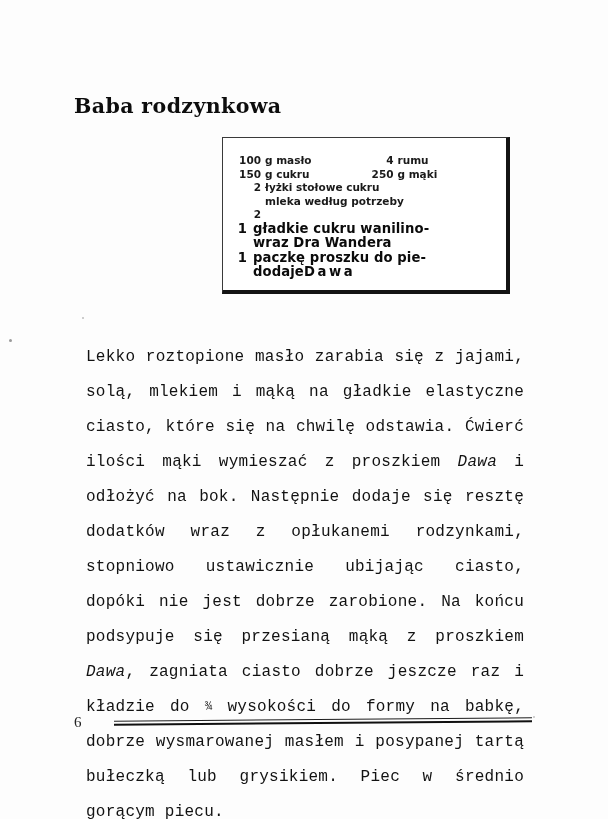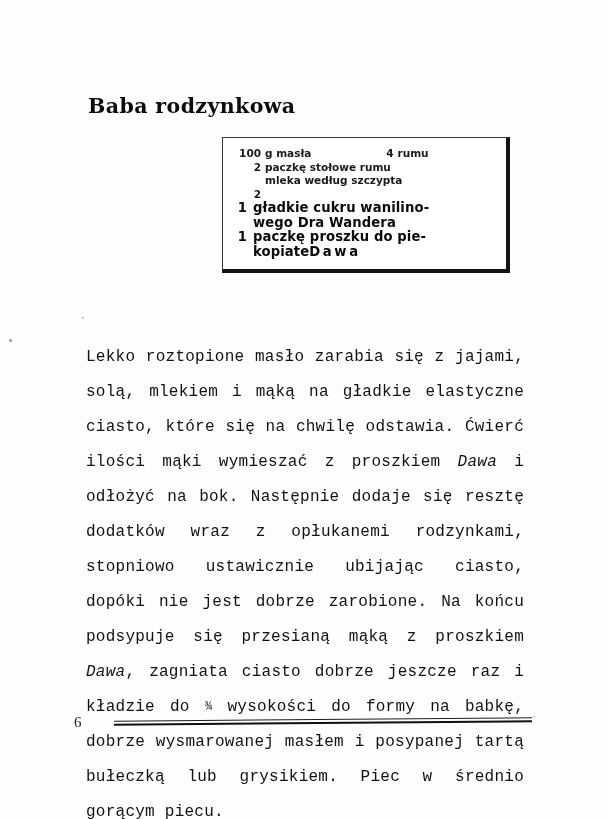--- a/index.html
+++ b/index.html
@@ -13,21 +13,21 @@
     height: 819px;
     background: #fdfdfd;
     overflow: hidden;
     font-family: "Liberation Serif", "DejaVu Serif", serif;
     color: #111111;
   }
 
   
   .title {
     position: absolute;
-    left: 88px;
+    left: 74px;
     top: 80px;
     font-family: "DejaVu Serif", "Liberation Serif", serif;
     font-size: 20.5px;
     font-weight: bold;
     letter-spacing: 0.4px;
     color: #0d0d0d;
     white-space: nowrap;
   }
 
   
@@ -35,21 +35,21 @@
     position: absolute;
     left: 222px;
     top: 137px;
     width: 288px;
     box-sizing: border-box;
     background: #ffffff;
     border-top: 1.5px solid #3a3a3a;
     border-left: 1.5px solid #3a3a3a;
     border-right: 4px solid #141414;
     border-bottom: 4px solid #141414;
-    padding: 9px 10px 10px 8px;
+    padding: 16px 10px 10px 8px;
   }
   .ing-line {
     display: flex;
     align-items: baseline;
     font-family: "DejaVu Sans", "Liberation Sans", sans-serif;
     font-size: 10.5px;
     font-weight: bold;
     color: #1a1a1a;
     line-height: 13.6px;
     white-space: nowrap;
@@ -157,58 +157,68 @@
 
 <div class="page">
 
   <h1 class="title">Baba rodzynkowa</h1>
 
   <div class="ingredients-box">
 
     <div class="ing-line">
       <span class="ing-col">
         <span class="ing-qty">100</span>
-        <span class="ing-name">g masła</span>
+        <span class="ing-name">g masło</span>
       </span>
       <span class="ing-col">
         <span class="ing-qty">4</span>
         <span class="ing-name">rumu</span>
       </span>
     </div>
 
+    <div class="ing-line">
+      <span class="ing-col">
+        <span class="ing-qty">150</span>
+        <span class="ing-name">g cukru</span>
+      </span>
+      <span class="ing-col">
+        <span class="ing-qty">250</span>
+        <span class="ing-name">g mąki</span>
+      </span>
+    </div>
 
 
     <div class="ing-line">
       <span class="ing-qty">2</span>
-      <span class="ing-name">paczkę stołowe rumu</span>
+      <span class="ing-name">łyżki stołowe cukru</span>
     </div>
 
     <div class="ing-line">
       <span class="ing-qty"></span>
-      <span class="ing-name">mleka według szczypta</span>
+      <span class="ing-name">mleka według potrzeby</span>
     </div>
 
     <div class="ing-line">
       <span class="ing-qty">2</span>
     </div>
 
     <div class="ing-line big">
       <span class="ing-qty">1</span>
       <span class="ing-name">gładkie cukru wanilino-</span>
     </div>
     <div class="ing-line big">
-      <span class="ing-cont ing-name">wego Dra Wandera</span>
+      <span class="ing-cont ing-name">wraz Dra Wandera</span>
     </div>
 
     <div class="ing-line big">
       <span class="ing-qty">1</span>
       <span class="ing-name">paczkę proszku do pie-</span>
     </div>
     <div class="ing-line big">
-      <span class="ing-cont ing-name">kopiate </span>
+      <span class="ing-cont ing-name">dodaje </span>
         <span class="ing-name wide-track">Dawa</span>
     </div>
 
   </div>
 
   <div class="body-text">
     <span>Lekko roztopione masło zarabia się z jajami, solą, mlekiem i mąką na gładkie elastyczne ciasto, które się na chwilę odstawia. Ćwierć ilości mąki wymieszać z proszkiem </span><em>Dawa</em><span> i odłożyć na bok. Następnie dodaje się resztę dodatków wraz z opłukanemi rodzynkami, stopniowo ustawicznie ubijając ciasto, dopóki nie jest dobrze zarobione. Na końcu podsypuje się przesianą mąką z proszkiem </span><em>Dawa</em><span>, zagniata ciasto dobrze jeszcze raz i kładzie do </span><span class="frac">¾</span><span> wysokości do formy na babkę, dobrze wysmarowanej masłem i posypanej tartą bułeczką lub grysikiem. Piec w średnio gorącym piecu.</span>
   </div>
 
   <div class="footer">

